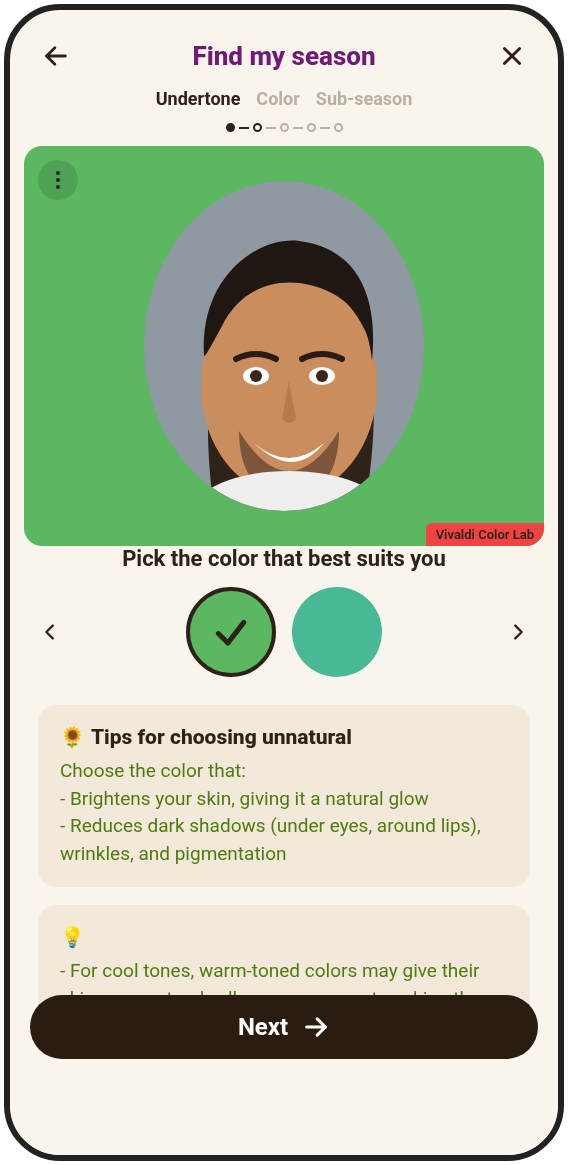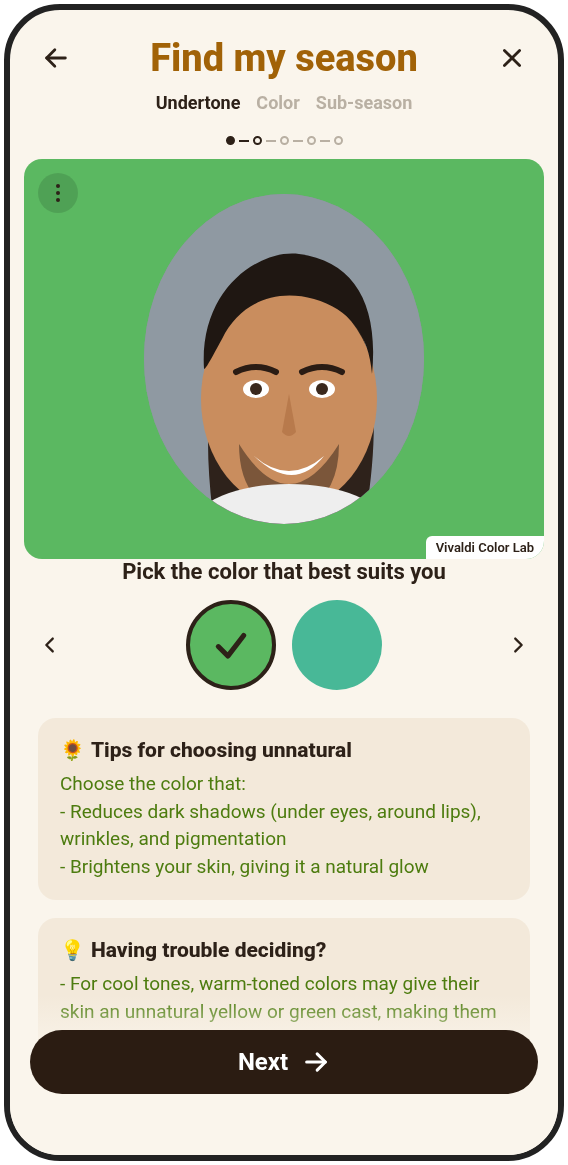--- a/index.html
+++ b/index.html
@@ -12,23 +12,23 @@
     overflow: hidden;
     position: relative;
     display: flex; flex-direction: column;
   }
   
   .header {
     display: flex; align-items: center; justify-content: space-between;
     padding: 26px 26px 8px 26px;
   }
   .hbtn { width: 40px; height: 40px; display: flex; align-items: center; justify-content: center; color:#2d2118; }
-  .title { font-size: 38px; font-weight: 800; color: #a16207; }
-  
-  .steps { display:flex; flex-direction:column; align-items:center; gap:21px; margin-top:4px; }
+  .title { font-size: 26px; font-weight: 800; color: #701a75; }
+  
+  .steps { display:flex; flex-direction:column; align-items:center; gap:12px; margin-top:4px; }
   .steps-row { display:flex; gap:16px; font-size:18px; font-weight:700; }
   .step-active { color:#2d2118; }
   .step-muted { color:#b9b0a3; }
   .dots-row { display:flex; align-items:center; gap:4px; margin-top:2px; }
   .dot { width:9px; height:9px; border-radius:50%; border:2px solid #2d2118; }
   .dot.filled { background:#2d2118; }
   .dot.hollow { background:#faf5ec; }
   .dot.muted { border-color:#b9b0a3; }
   .dash { width:10px; height:2px; background:#b9b0a3; }
   .dash.dark { background:#2d2118; }
@@ -45,21 +45,21 @@
   .kebab {
     position:absolute; top:14px; left:14px;
     width:40px; height:40px; border-radius:50%;
     background:rgba(0,0,0,0.12);
     display:flex; align-items:center; justify-content:center;
   }
   .kebab span { width:4px; height:4px; background:#2d2118; border-radius:50%; margin:1.5px 0; }
   .kebab-inner { display:flex; flex-direction:column; }
   .watermark {
     position:absolute; right:0; bottom:0;
-    background:#ffffff; color:#2d2118;
+    background:#ef4444; color:#2d2118;
     font-size:13px; font-weight:600;
     padding:4px 10px; border-top-left-radius:6px;
   }
   .portrait-frame {
     width:280px; height:330px; border-radius:50%;
     background:#8a959c; overflow:hidden; position:relative;
   }
   svg.face { width:100%; height:100%; display:block; }
   
   .prompt { text-align:center; font-size:22px; font-weight:700; color:#2d2118; }
@@ -73,21 +73,21 @@
   
   .cards { padding: 28px 28px 0 28px; display:flex; flex-direction:column; gap:18px; }
   .card { background:#f3e9da; border-radius:18px; padding:20px 22px; color:#2d2118; }
   .card h3 { font-size:21px; font-weight:800; display:flex; align-items:center; gap:6px; margin-bottom:8px;}
   .card p, .card .line { font-size:19px; line-height:1.45; color:#4d7c0f; }
   .emoji { font-size:20px; }
   
   .bottom-fade {
     position:absolute; left:0; right:0; bottom:0; height:160px;
     background: linear-gradient(to bottom, rgba(250,245,236,0) 0%, rgba(250,245,236,0.95) 40%, #faf5ec 100%);
-    display:flex; align-items:center; justify-content:center; padding:0 20px 26px 20px;
+    display:flex; align-items:flex-start; justify-content:center; padding:0 20px 26px 20px;
   }
   .next-btn {
     width:100%; height:64px; border-radius:32px;
     background:#2b1c12; color:#fff;
     display:flex; align-items:center; justify-content:center; gap:14px;
     font-size:24px; font-weight:700;
   }
 </style>
 </head>
 <body>
@@ -181,27 +181,26 @@
     </div>
   </div>
 
   <div class="cards">
     <div class="card">
       <h3>
         <span class="emoji">🌻</span>
         <span>Tips for choosing unnatural</span>
       </h3>
       <p class="line">Choose the color that:</p>
+      <p class="line">- Brightens your skin, giving it a natural glow</p>
       <p class="line">- Reduces dark shadows (under eyes, around lips), wrinkles, and pigmentation</p>
-      <p class="line">- Brightens your skin, giving it a natural glow</p>
     </div>
     <div class="card">
       <h3>
         <span class="emoji">💡</span>
-        <span>Having trouble deciding?</span>
       </h3>
       <p class="line">- For cool tones, warm-toned colors may give their skin an unnatural yellow or green cast, making them look more sickly</p>
     </div>
   </div>
 
   <div class="bottom-fade">
     <div class="next-btn">
       <span>Next</span>
       <svg width="28" height="28" viewBox="0 0 24 24" fill="none" stroke="#fff" stroke-width="2.6" stroke-linecap="round" stroke-linejoin="round">
           <line x1="4" y1="12" x2="20" y2="12"></line>

